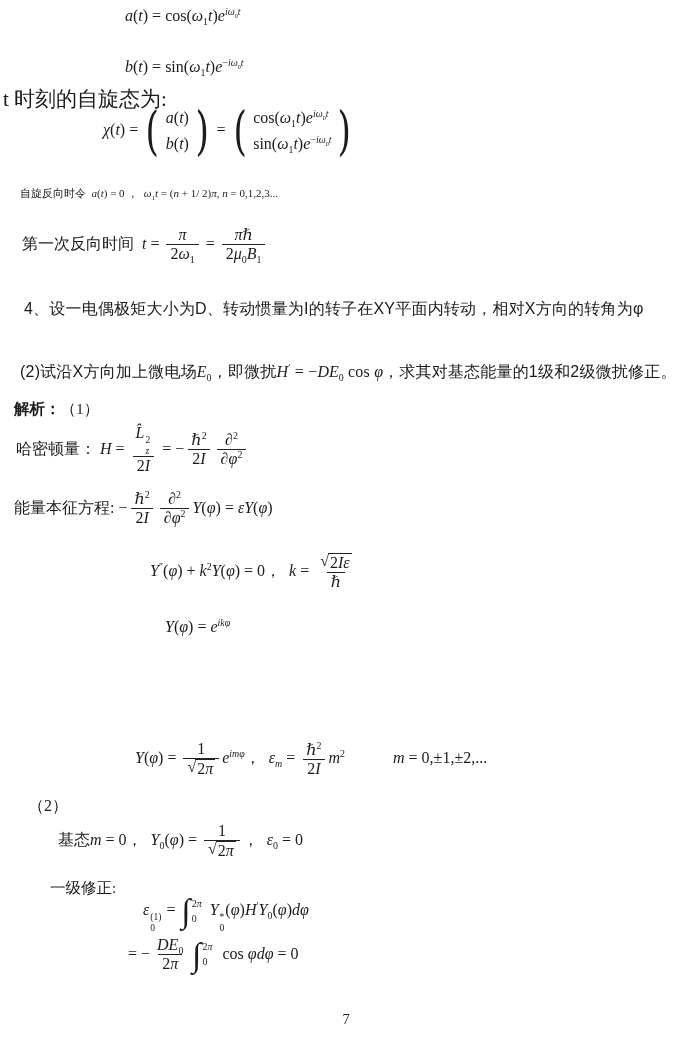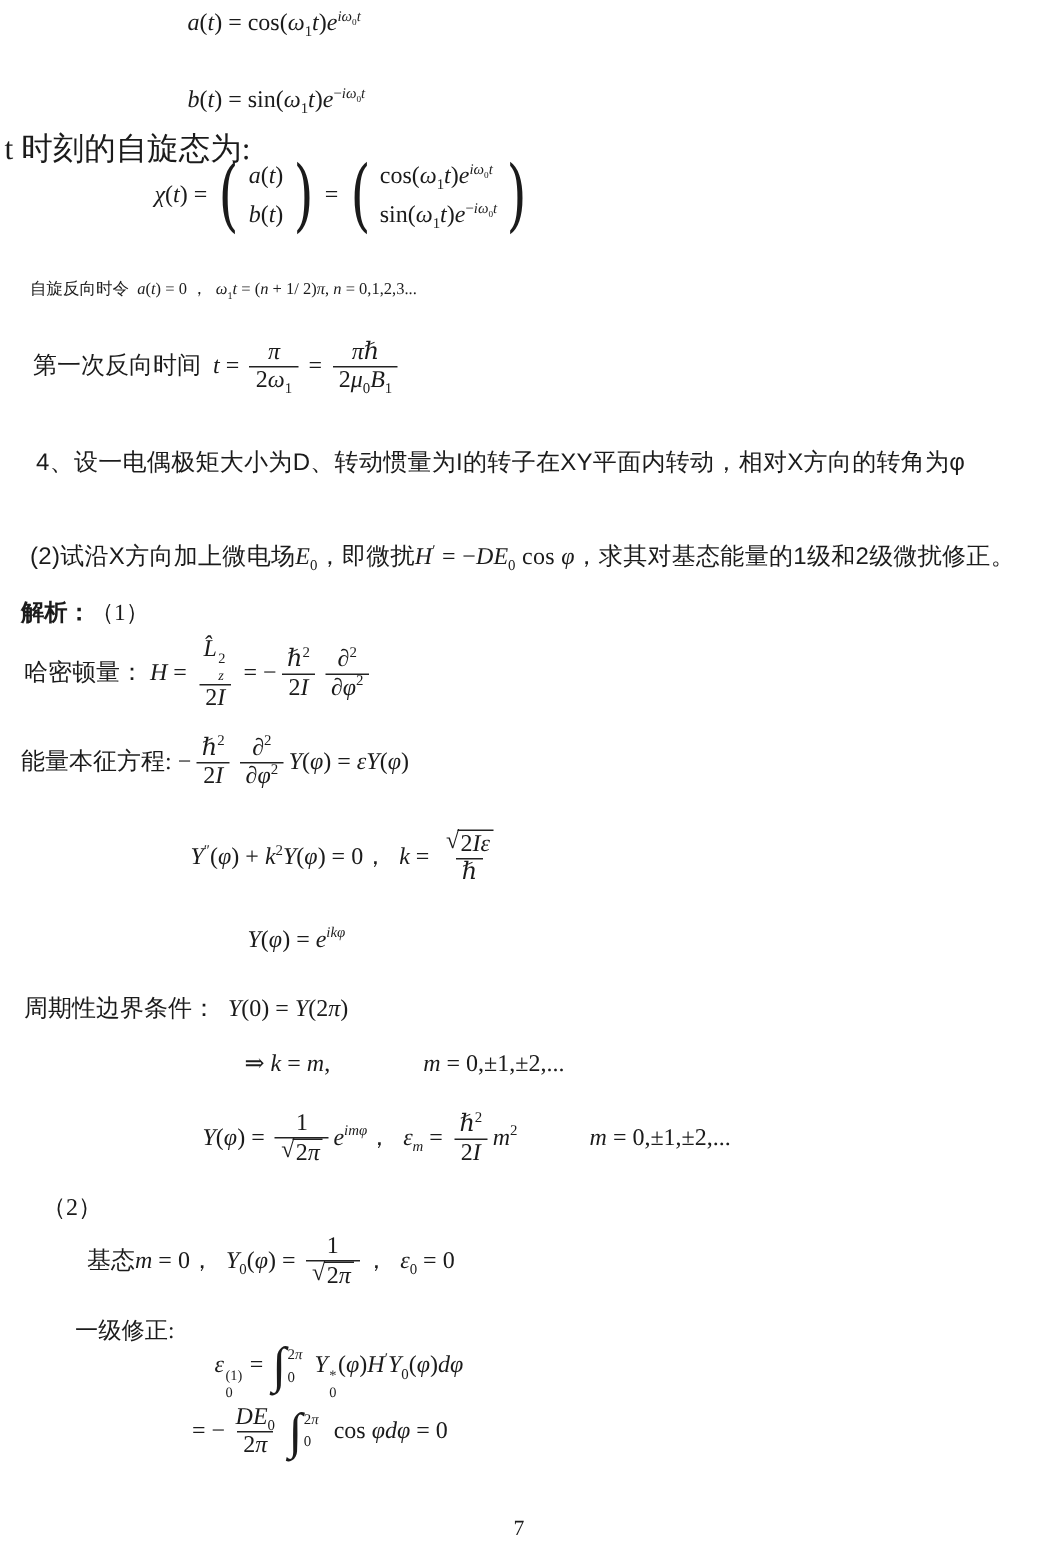--- a/index.html
+++ b/index.html
@@ -39,21 +39,21 @@
   .b2{left:3px;top:86px;font-size:21px;}
   .b3{left:103px;top:106px;}
   .b4{left:20px;top:187px;font-size:11px;}
   .b5{left:22px;top:226px;}
   .b6{left:24px;top:299px;}
   .b7{left:20px;top:333px;}
   .b8{left:20px;top:362px;}
   .b9{left:14px;top:399px;font-size:15.5px;}
   .b10{left:16px;top:424px;}
   .b11{left:14px;top:490px;}
-  .b12{left:127px;top:553px;}
+  .b12{left:150px;top:553px;}
   .b13{left:165px;top:617px;}
   .b14{left:16px;top:663px;}
   .b15{left:163px;top:700px;}
   .b16{left:135px;top:740px;}
   .b17{left:28px;top:796px;}
   .b18{left:58px;top:822px;}
   .b19{left:50px;top:878px;font-size:15.5px;}
   .b20{left:143px;top:897px;}
   .b21{left:128px;top:936px;}
   .b22{left:50px;top:988px;font-size:15.5px;}
@@ -69,22 +69,20 @@
   <div class="blk b3"><span class="mi">χ</span><span class="mr">(</span><span class="mi">t</span><span class="mr">) = </span><span class="mbig"><span class="mlp">(</span><span class="mbc"><span class="mstack"><span class="mrow"><span class="mi">a</span><span class="mr">(</span><span class="mi">t</span><span class="mr">)</span></span><span class="mrow"><span class="mi">b</span><span class="mr">(</span><span class="mi">t</span><span class="mr">)</span></span></span></span><span class="mrp">)</span></span><span class="mr"> = </span><span class="mbig"><span class="mlp">(</span><span class="mbc"><span class="mstack"><span class="mrow"><span class="mr">cos(</span><span class="mi">ω</span><sub class="msub"><span class="mr">1</span></sub><span class="mi">t</span><span class="mr">)</span><span class="mi">e</span><sup class="msup"><span class="mi">iω</span><sub class="msub"><span class="mr">0</span></sub><span class="mi">t</span></sup></span><span class="mrow"><span class="mr">sin(</span><span class="mi">ω</span><sub class="msub"><span class="mr">1</span></sub><span class="mi">t</span><span class="mr">)</span><span class="mi">e</span><sup class="msup"><span class="mr">−</span><span class="mi">iω</span><sub class="msub"><span class="mr">0</span></sub><span class="mi">t</span></sup></span></span></span><span class="mrp">)</span></span></div>
   <div class="blk b4"><span class="mr">自旋反向时令  </span><span class="mi">a</span><span class="mr">(</span><span class="mi">t</span><span class="mr">) = 0 ，  </span><span class="mi">ω</span><sub class="msub"><span class="mr">1</span></sub><span class="mi">t</span><span class="mr"> = (</span><span class="mi">n</span><span class="mr"> + 1/ 2)</span><span class="mi">π</span><span class="mr">, </span><span class="mi">n</span><span class="mr"> = 0,1,2,3...</span></div>
   <div class="blk b5"><span class="mr">第一次反向时间  </span><span class="mi">t</span><span class="mr"> = </span><span class="mfrac"><span class="mnum"><span class="mi">π</span></span><span class="mden"><span class="mr">2</span><span class="mi">ω</span><sub class="msub"><span class="mr">1</span></sub></span></span><span class="mr"> = </span><span class="mfrac"><span class="mnum"><span class="mi">πℏ</span></span><span class="mden"><span class="mr">2</span><span class="mi">μ</span><sub class="msub"><span class="mr">0</span></sub><span class="mi">B</span><sub class="msub"><span class="mr">1</span></sub></span></span></div>
   <div class="blk b6 sans"><span class="mr">4、设一电偶极矩大小为D、转动惯量为I的转子在XY平面内转动，相对X方向的转角为φ</span></div>
   <div class="blk b8 sans"><span class="mr">(2)试沿X方向加上微电场</span><span class="mi">E</span><sub class="msub"><span class="mr mrm">0</span></sub><span class="mr">，即微扰</span><span class="mi">H</span><sup class="msup"><span class="mr mrm">′</span></sup><span class="mr mrm"> = −</span><span class="mi">DE</span><sub class="msub"><span class="mr mrm">0</span></sub><span class="mr mrm"> cos </span><span class="mi">φ</span><span class="mr">，求其对基态能量的1级和2级微扰修正。</span></div>
   <div class="blk b9"><span class="mb">解析：</span><span class="mr">（1）</span></div>
   <div class="blk b10"><span class="mr">哈密顿量： </span><span class="mi">H</span><span class="mr"> = </span><span class="mfrac"><span class="mnum"><span class="mi">L̂</span><span class="mss"><span class="mss-u"><span class="mr">2</span></span><span class="mss-d"><span class="mi">z</span></span></span></span><span class="mden"><span class="mr">2</span><span class="mi">I</span></span></span><span class="mr"> = −</span><span class="mfrac"><span class="mnum"><span class="mi">ℏ</span><sup class="msup"><span class="mr">2</span></sup></span><span class="mden"><span class="mr">2</span><span class="mi">I</span></span></span><span class="mfrac"><span class="mnum"><span class="mi">∂</span><sup class="msup"><span class="mr">2</span></sup></span><span class="mden"><span class="mi">∂φ</span><sup class="msup"><span class="mr">2</span></sup></span></span></div>
   <div class="blk b11"><span class="mr">能量本征方程: −</span><span class="mfrac"><span class="mnum"><span class="mi">ℏ</span><sup class="msup"><span class="mr">2</span></sup></span><span class="mden"><span class="mr">2</span><span class="mi">I</span></span></span><span class="mfrac"><span class="mnum"><span class="mi">∂</span><sup class="msup"><span class="mr">2</span></sup></span><span class="mden"><span class="mi">∂φ</span><sup class="msup"><span class="mr">2</span></sup></span></span><span class="mi">Y</span><span class="mr">(</span><span class="mi">φ</span><span class="mr">) = </span><span class="mi">εY</span><span class="mr">(</span><span class="mi">φ</span><span class="mr">)</span></div>
   <div class="blk b12"><span class="mi">Y</span><sup class="msup"><span class="mr">″</span></sup><span class="mr">(</span><span class="mi">φ</span><span class="mr">) + </span><span class="mi">k</span><sup class="msup"><span class="mr">2</span></sup><span class="mi">Y</span><span class="mr">(</span><span class="mi">φ</span><span class="mr">) = 0，  </span><span class="mi">k</span><span class="mr"> = </span><span class="mfrac"><span class="mnum"><span class="msqrt"><span class="mrad">√</span><span class="msqc"><span class="mr">2</span><span class="mi">Iε</span></span></span></span><span class="mden"><span class="mi">ℏ</span></span></span></div>
   <div class="blk b13"><span class="mi">Y</span><span class="mr">(</span><span class="mi">φ</span><span class="mr">) = </span><span class="mi">e</span><sup class="msup"><span class="mi">ikφ</span></sup></div>
-  <div class="blk b14"><span class="mr">周期性边界条件：  </span><span class="mi">Y</span><span class="mr">(0) = </span><span class="mi">Y</span><span class="mr">(2</span><span class="mi">π</span><span class="mr">)</span></div>
-  <div class="blk b15"><span class="mr">⇒ </span><span class="mi">k</span><span class="mr"> = </span><span class="mi">m</span><span class="mr">,</span><span class="msp" style="width: 62px;"></span><span class="mi">m</span><span class="mr"> = 0,±1,±2,...</span></div>
   <div class="blk b16"><span class="mi">Y</span><span class="mr">(</span><span class="mi">φ</span><span class="mr">) = </span><span class="mfrac"><span class="mnum"><span class="mr">1</span></span><span class="mden"><span class="msqrt"><span class="mrad">√</span><span class="msqc"><span class="mr">2</span><span class="mi">π</span></span></span></span></span><span class="mi">e</span><sup class="msup"><span class="mi">imφ</span></sup><span class="mr">，  </span><span class="mi">ε</span><sub class="msub"><span class="mi">m</span></sub><span class="mr"> = </span><span class="mfrac"><span class="mnum"><span class="mi">ℏ</span><sup class="msup"><span class="mr">2</span></sup></span><span class="mden"><span class="mr">2</span><span class="mi">I</span></span></span><span class="mi">m</span><sup class="msup"><span class="mr">2</span></sup><span class="msp" style="width: 48px;"></span><span class="mi">m</span><span class="mr"> = 0,±1,±2,...</span></div>
   <div class="blk b17"><span class="mr">（2）</span></div>
   <div class="blk b18"><span class="mr">基态</span><span class="mi">m</span><span class="mr"> = 0，  </span><span class="mi">Y</span><sub class="msub"><span class="mr">0</span></sub><span class="mr">(</span><span class="mi">φ</span><span class="mr">) = </span><span class="mfrac"><span class="mnum"><span class="mr">1</span></span><span class="mden"><span class="msqrt"><span class="mrad">√</span><span class="msqc"><span class="mr">2</span><span class="mi">π</span></span></span></span></span><span class="mr">，  </span><span class="mi">ε</span><sub class="msub"><span class="mr">0</span></sub><span class="mr"> = 0</span></div>
   <div class="blk b19"><span class="mr">一级修正:</span></div>
   <div class="blk b20"><span class="mi">ε</span><span class="mss"><span class="mss-u"><span class="mr">(1)</span></span><span class="mss-d"><span class="mr">0</span></span></span><span class="mr"> = </span><span class="mint"><span class="mintg">∫</span><span class="mlim"><span class="mhi"><span class="mr">2</span><span class="mi">π</span></span><span class="mlo"><span class="mr">0</span></span></span></span><span class="msp" style="width: 6px;"></span><span class="mi">Y</span><span class="mss"><span class="mss-u"><span class="mr">*</span></span><span class="mss-d"><span class="mr">0</span></span></span><span class="mr">(</span><span class="mi">φ</span><span class="mr">)</span><span class="mi">H</span><sup class="msup"><span class="mr">′</span></sup><span class="mi">Y</span><sub class="msub"><span class="mr">0</span></sub><span class="mr">(</span><span class="mi">φ</span><span class="mr">)</span><span class="mi">dφ</span></div>
   <div class="blk b21"><span class="mr">= −</span><span class="mfrac"><span class="mnum"><span class="mi">DE</span><sub class="msub"><span class="mr">0</span></sub></span><span class="mden"><span class="mr">2</span><span class="mi">π</span></span></span><span class="mint"><span class="mintg">∫</span><span class="mlim"><span class="mhi"><span class="mr">2</span><span class="mi">π</span></span><span class="mlo"><span class="mr">0</span></span></span></span><span class="msp" style="width: 8px;"></span><span class="mr">cos </span><span class="mi">φdφ</span><span class="mr"> = 0</span></div>
   <div class="blk b23">7</div>
 </div>
 
 </body></html>

